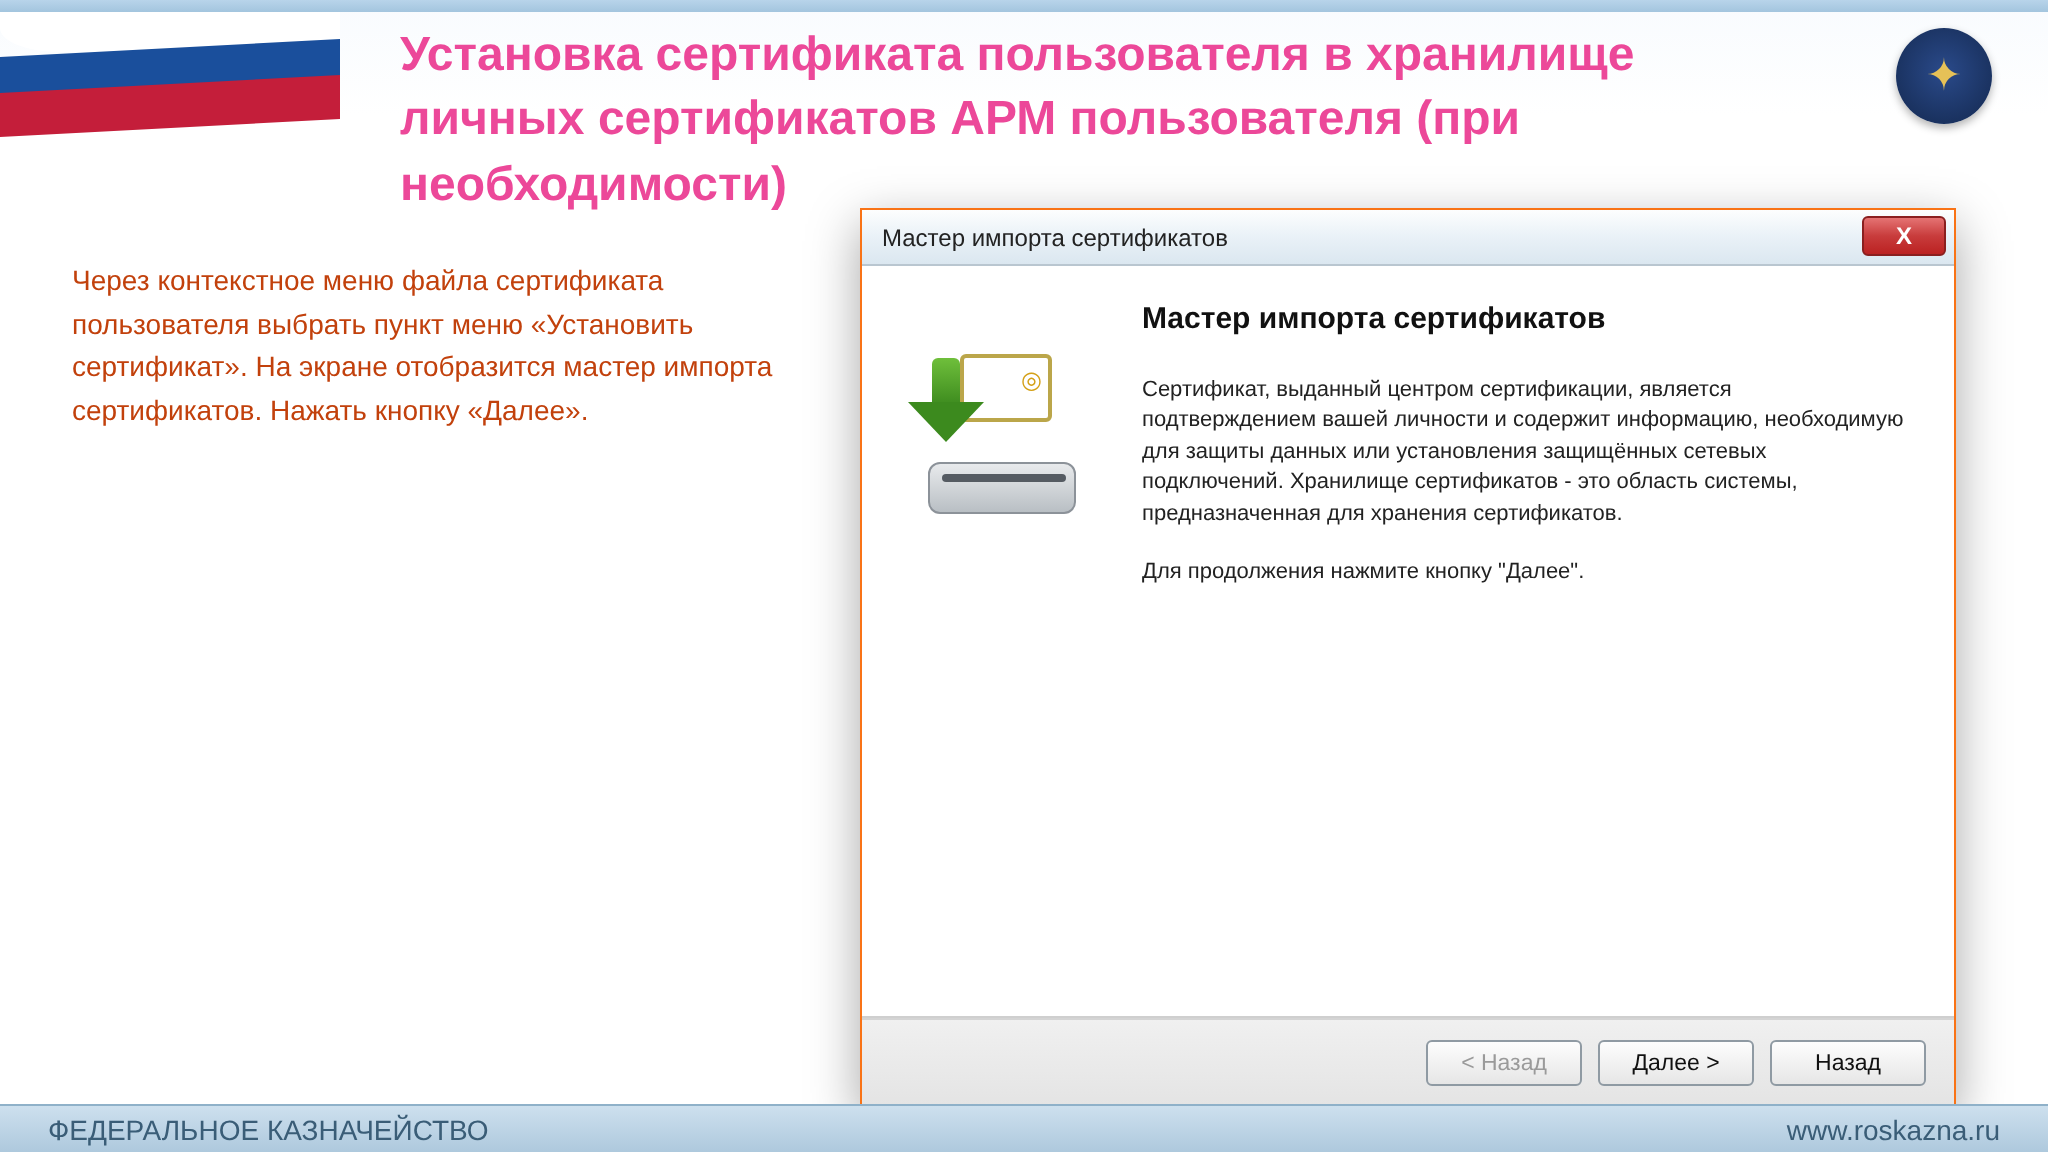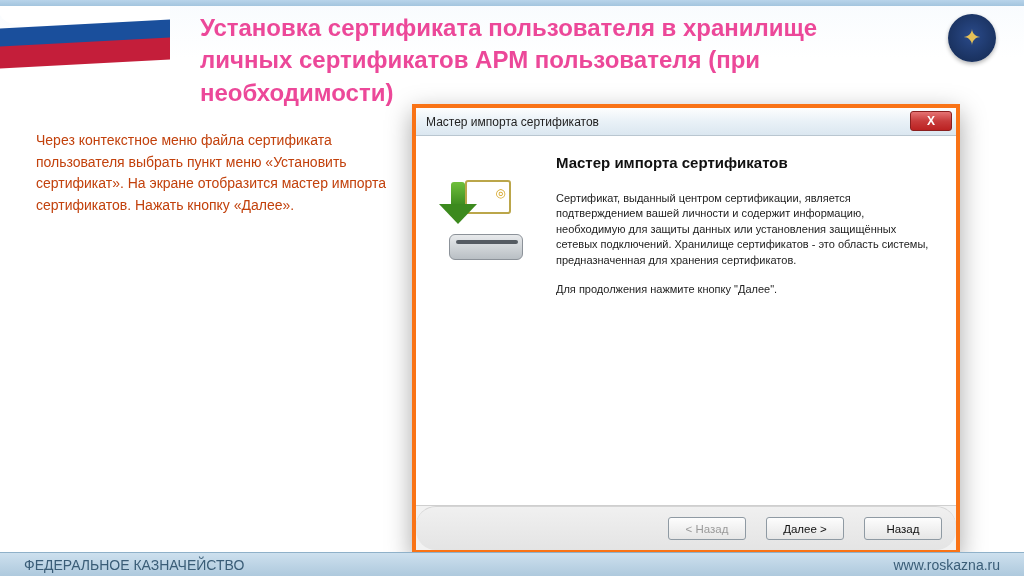--- a/index.html
+++ b/index.html
@@ -59,25 +59,25 @@
       left: 36px;
       width: 380px;
       font-size: 14px;
       color: #c2410c;
       line-height: 1.55;
     }
     
     .wizard {
       position: absolute;
       top: 104px;
-      left: 412px;
+      left: 430px;
       width: 548px;
       height: 450px;
       background: #f2f2f2;
-      border: 4px solid #f97316;
+      border: 1px solid #f97316;
       box-shadow: 0 8px 24px rgba(0,0,0,.35);
     }
     .wizard-titlebar {
       height: 28px;
       background: linear-gradient(to bottom, #fdfefe 0%, #e9f1f7 50%, #dbe7f0 100%);
       border-bottom: 1px solid #b9c6d0;
       display: flex;
       align-items: center;
       padding-left: 10px;
       font-size: 12px;
@@ -170,23 +170,22 @@
     }
     .wizard-buttons{
       position:absolute;
       bottom:0; left:0; right:0;
       height:44px;
       background: linear-gradient(to bottom,#f0f0f0,#e4e4e4);
       display:flex;
       align-items:center;
       justify-content:flex-end;
       padding-right:14px;
-      gap:20px;
+      gap:8px;
       border-top:1px solid #d4d4d4;
-      border-radius:20px;
     }
     .win-btn{
       min-width:78px; height:23px;
       font-size:11.5px;
       background:linear-gradient(to bottom,#fdfdfd,#e6e6e6);
       border:1px solid #8f9aa3;
       border-radius:3px;
       display:inline-flex; align-items:center; justify-content:center;
       cursor:pointer;
       color:#111;

